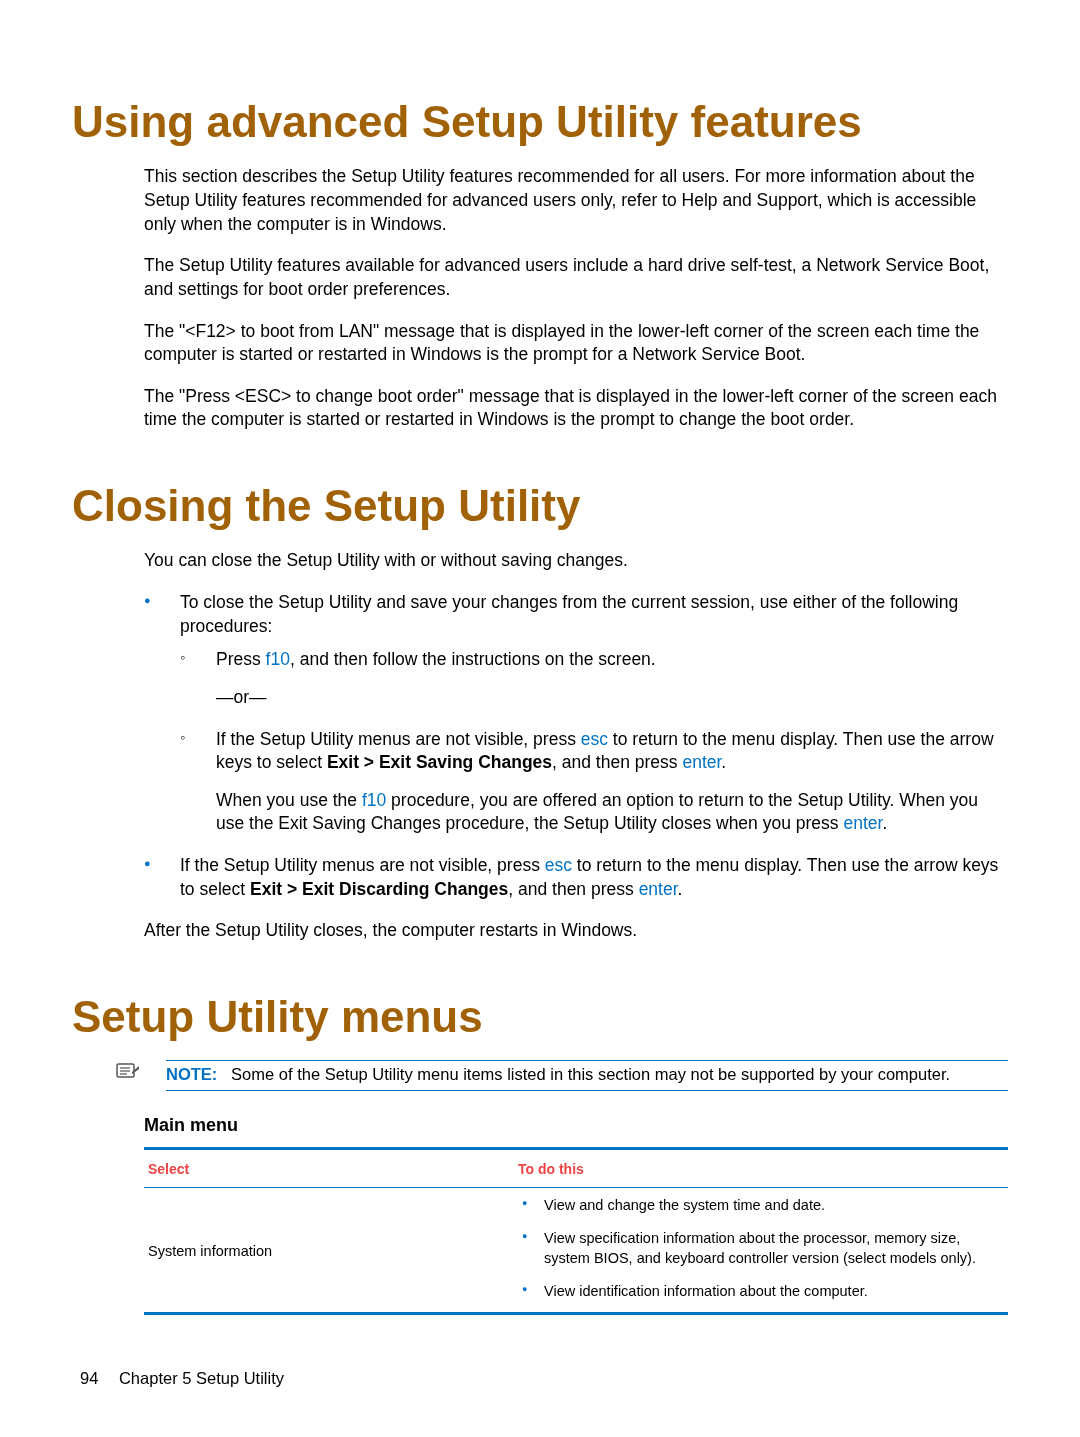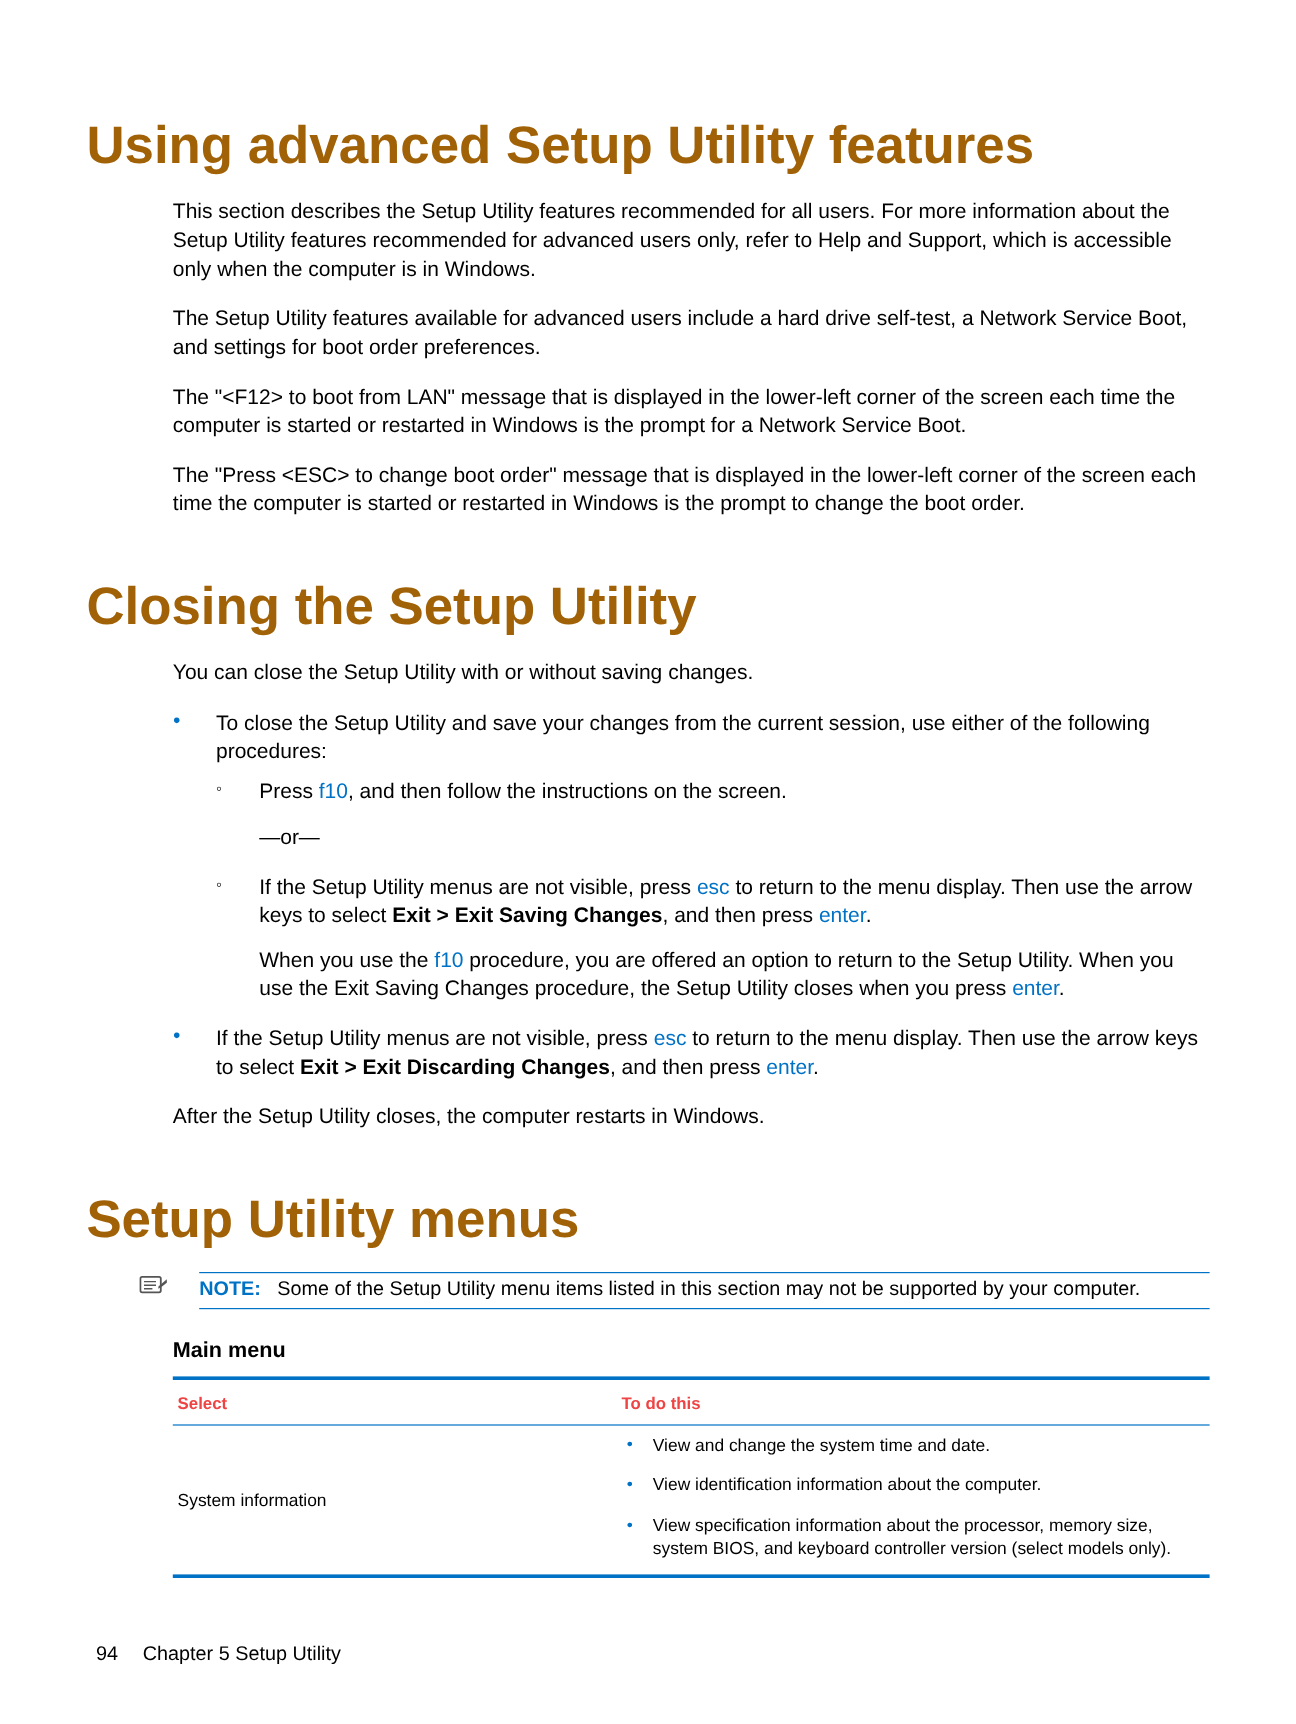--- a/index.html
+++ b/index.html
@@ -224,22 +224,22 @@
   <div class="tbl">
     <div class="tbl-head">
       <div class="col-select">Select</div>
       <div class="col-todo">To do this</div>
     </div>
     <div class="tbl-row">
       <div class="col-select">System information</div>
       <div class="col-todo">
         <ul class="t-bullets">
           <li>View and change the system time and date.</li>
+          <li>View specification information about the processor, memory size, system BIOS, and keyboard controller version (select models only).</li>
           <li>View identification information about the computer.</li>
-          <li>View specification information about the processor, memory size, system BIOS, and keyboard controller version (select models only).</li>
         </ul>
       </div>
     </div>
   </div>
 
   <div class="footer">
     <span class="pg">94</span>
     <span>Chapter 5   Setup Utility</span>
   </div>
 

